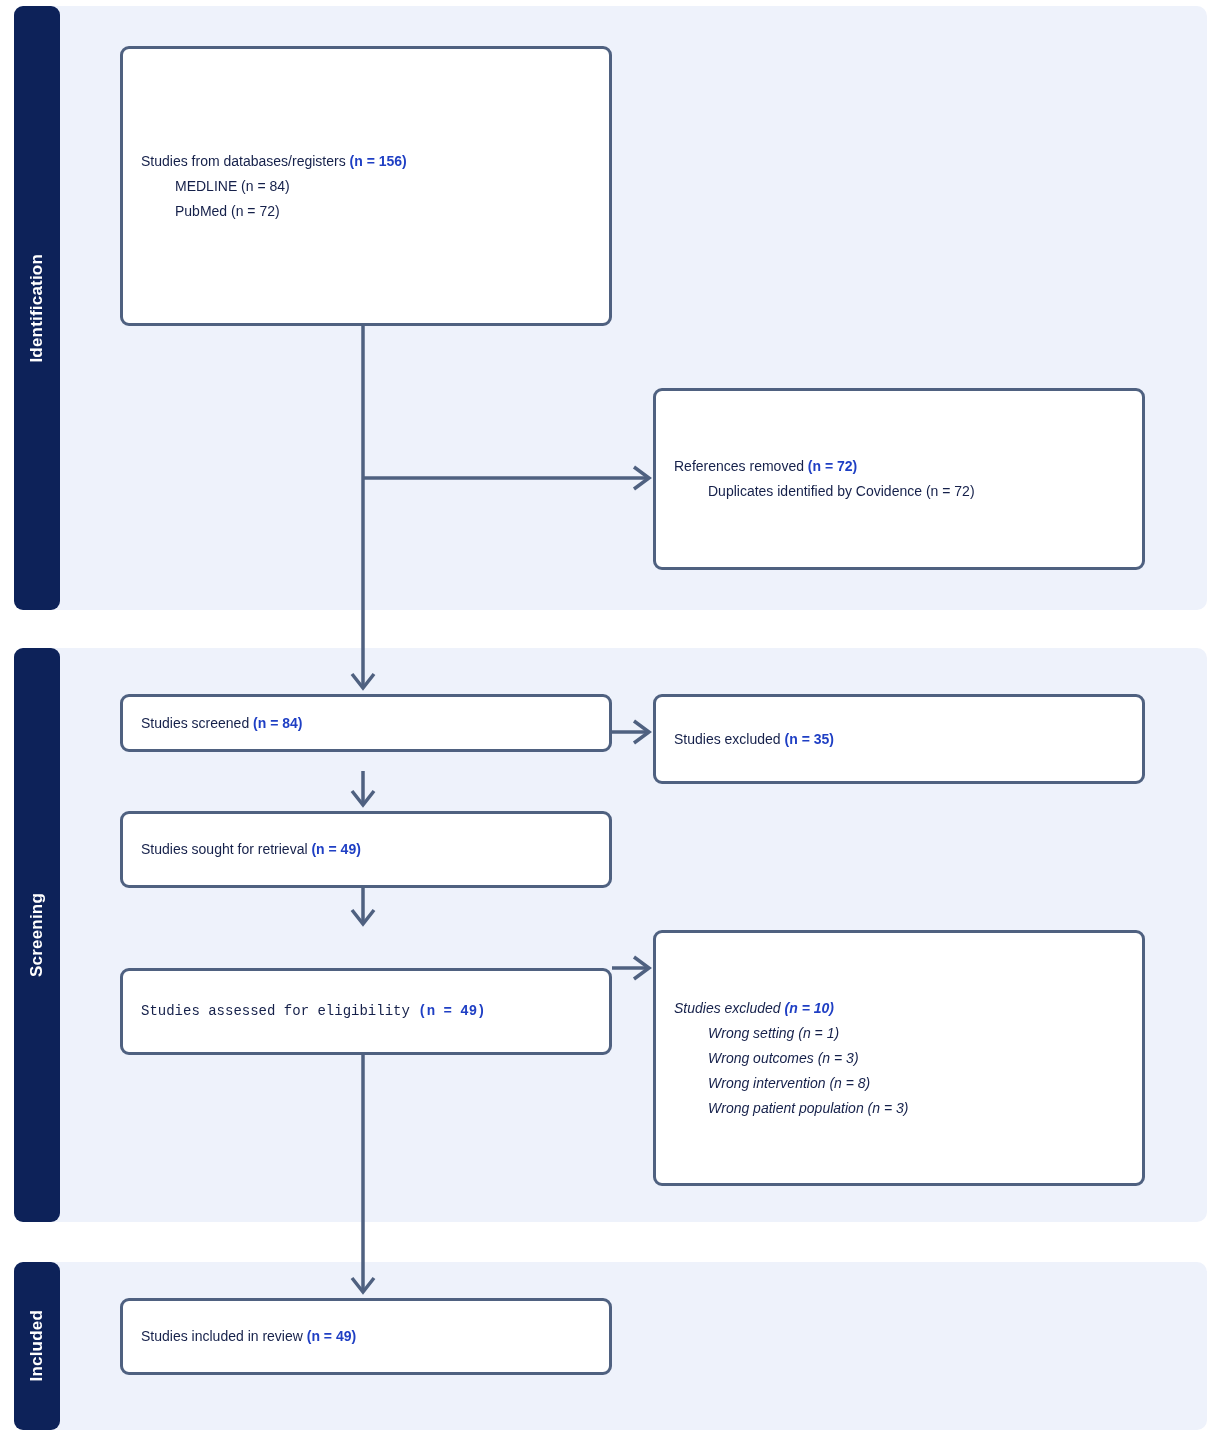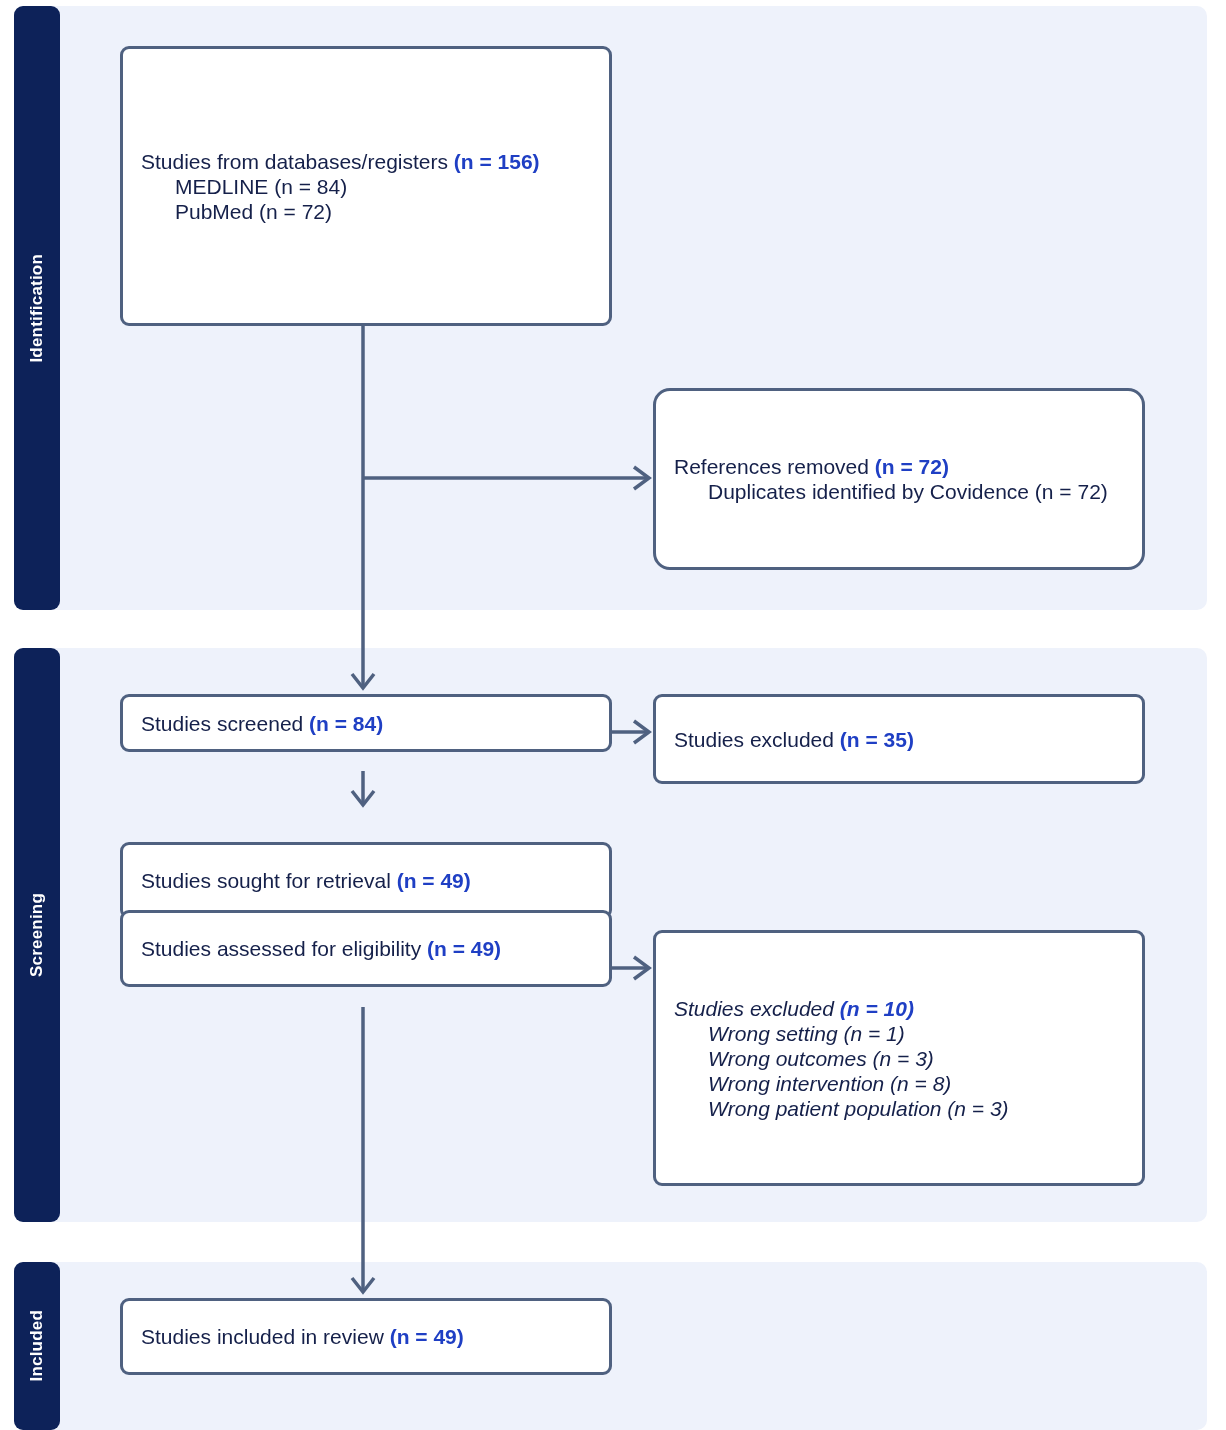--- a/index.html
+++ b/index.html
@@ -30,30 +30,30 @@
   .tab-screening{left:14px;top:648px;width:46px;height:574px;}
   .tab-included{left:14px;top:1262px;width:46px;height:168px;}
 
   
   .node{
     position:absolute;background:#ffffff;
     border:3px solid #4f6180;border-radius:9px;
     display:flex;align-items:center;
     box-sizing:border-box;padding:0 18px;
   }
-  .node .txt{font-size:21px;line-height:25px;color:#15204a;}
+  .node .txt{font-size:14px;line-height:25px;color:#15204a;}
   .node .txt .count{color:#1f3fc4;font-weight:bold;}
   .node .txt .sub{display:block;padding-left:34px;}
 
   .n-sources     {left:120px;top:46px;  width:492px;height:280px;}
-  .n-removed     {left:653px;top:388px; width:492px;height:182px;border-radius:17px;}
+  .n-removed     {left:653px;top:388px; width:492px;height:182px;}
   .n-screened    {left:120px;top:694px; width:492px;height:58px;}
   .n-excluded1   {left:653px;top:694px; width:492px;height:90px;}
-  .n-retrieval   {left:120px;top:811px; width:492px;height:77px;margin-top:31px;}
-  .n-eligibility {left:120px;top:910px; width:492px;height:77px;}
+  .n-retrieval   {left:120px;top:811px; width:492px;height:77px;}
+  .n-eligibility {left:120px;top:968px; width:492px;height:87px;font-family:Liberation Mono, monospace;}
   .n-excluded2   {left:653px;top:930px; width:492px;height:256px;font-style:italic;}
   .n-included    {left:120px;top:1298px;width:492px;height:77px;}
 
   
   .flow{position:absolute;left:0;top:0;width:1226px;height:1430px;
         pointer-events:none;overflow:visible;}
 </style>
 </head>
 <body>
 

